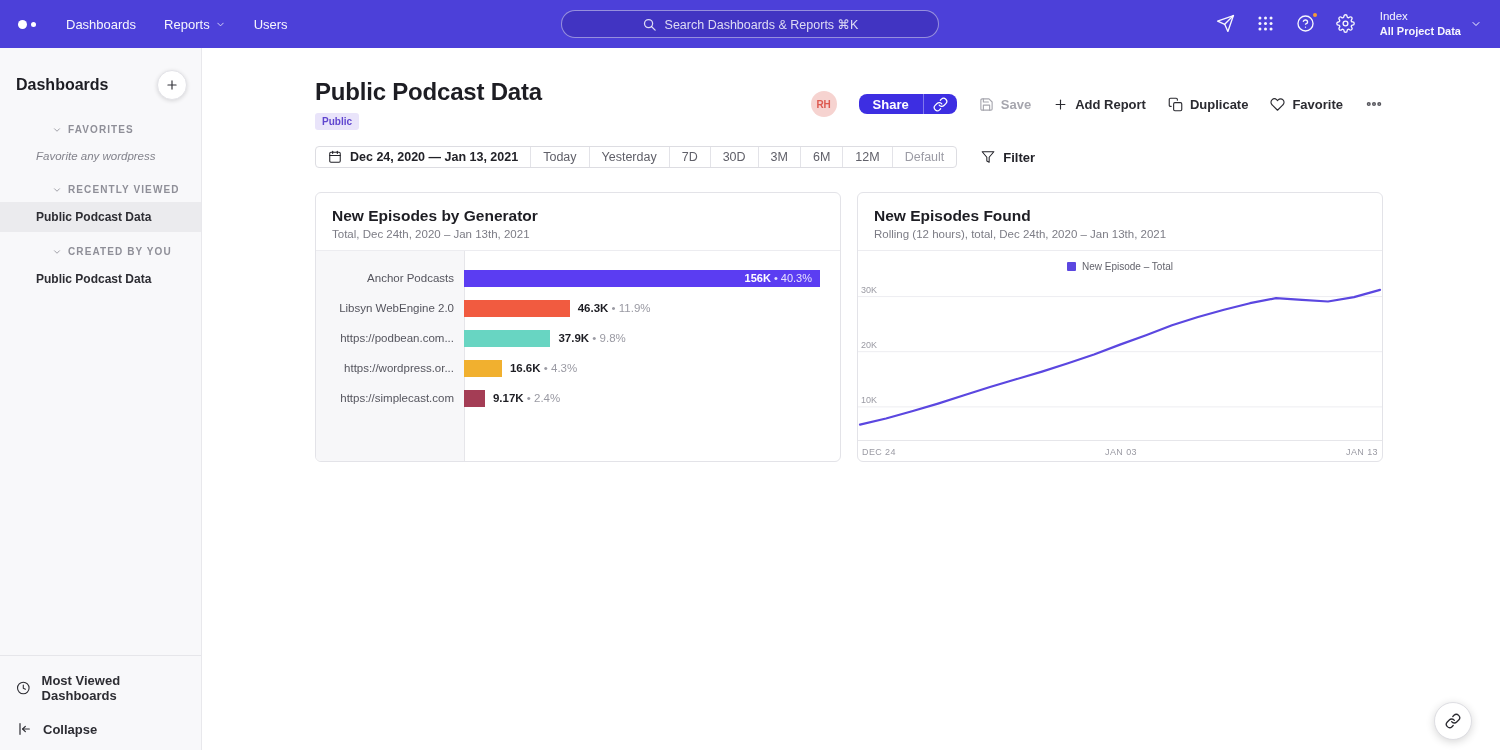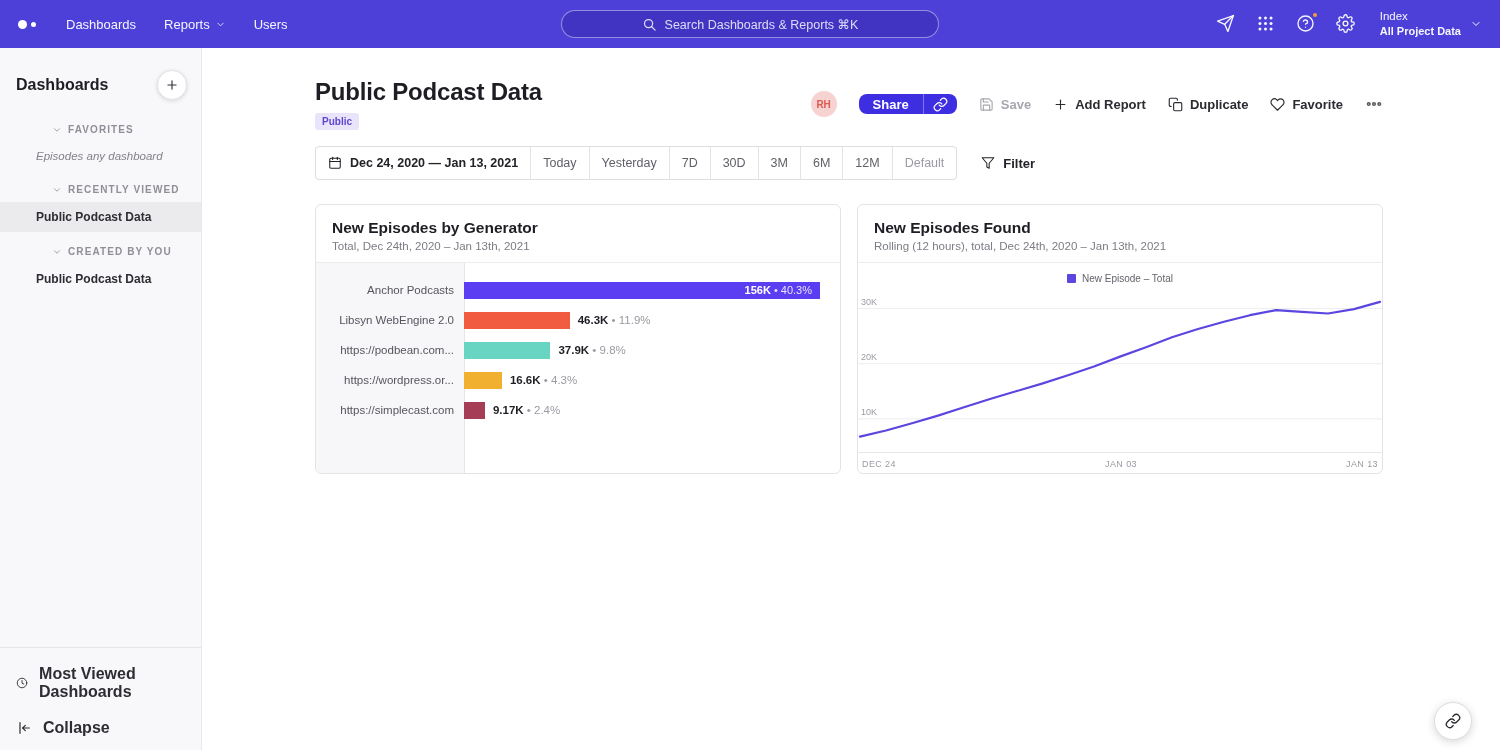--- a/index.html
+++ b/index.html
@@ -44,21 +44,21 @@
             box-shadow:0 1px 4px rgba(0,0,0,.14); display:flex; align-items:center; justify-content:center; cursor:pointer; color:#33333a; }
   .sb-add .ic { width:14px; height:14px; }
   .sb-sec-head { display:flex; align-items:center; gap:6px; padding:14px 16px 7px 14px;
                  color:#8f8f98; font-size:10px; font-weight:700; letter-spacing:1.1px; cursor:pointer;margin-left:38px; }
   .sb-sec-head .ic { width:10px; height:10px; }
   .sb-item { padding:8px 16px 8px 36px; font-size:12px; font-weight:700; color:#2d2d33; cursor:pointer; }
   .sb-item.placeholder { font-style:italic; color:#82828b; font-weight:400; font-size:11.5px; cursor:default; }
   .sb-item.active { background:#ebebee; }
   .sb-spacer { flex:1; }
   .sb-footer { border-top:1px solid #e6e6ea; padding:8px 0 4px; }
-  .sb-foot-item { display:flex; gap:11px; align-items:center; padding:9px 16px; font-size:16px; font-weight:700; color:#2d2d33; cursor:pointer; }
+  .sb-foot-item { display:flex; gap:11px; align-items:center; padding:9px 16px; font-size:13px; font-weight:700; color:#2d2d33; cursor:pointer; }
   .sb-foot-item .ic { width:16px; height:16px; stroke-width:1.8; }
 
   
   .header-row { display:flex; justify-content:space-between; align-items:center; }
   .page-title { font-size:24px; font-weight:700; letter-spacing:-.2px; }
   .pub-badge { display:inline-block; margin-top:7px; background:#e9e4fa; color:#6046cf; font-size:10px; font-weight:700; padding:3px 7px; border-radius:3px; }
   .actions { display:flex; align-items:center; gap:22px; }
   .avatar { width:26px; height:26px; border-radius:50%; background:#f6d3d0; color:#dd5a50; font-size:10px; font-weight:700;
             display:flex; align-items:center; justify-content:center; cursor:pointer; }
   .share-group { display:flex; border-radius:8px; overflow:hidden; background:#3d2ee2; color:#fff; height:20px; cursor:pointer; }
@@ -66,21 +66,21 @@
   .share-link { width:34px; border-left:1px solid rgba(255,255,255,.35); display:flex; align-items:center; justify-content:center; }
   .share-link .ic { width:15px; height:15px; }
   .act-btn { display:flex; gap:7px; align-items:center; font-size:13px; font-weight:600; color:#2b2b31; cursor:pointer; white-space:nowrap; }
   .act-btn .ic { width:15px; height:15px; stroke-width:1.8; }
   .act-btn.disabled { color:#a6a6ae; cursor:default; }
   .more-btn { color:#55555c; cursor:pointer; display:flex; align-items:center; }
   .more-btn .ic { width:18px; height:18px; }
 
   
   .toolbar-row { margin-top:16px; display:flex; align-items:center; }
-  .seg-control { display:flex; border:1px solid #dddde2; border-radius:4px; height:34px; align-items:stretch; background:#fff; }
+  .seg-control { display:flex; border:1px solid #dddde2; border-radius:4px; height:22px; align-items:stretch; background:#fff; }
   .seg { display:flex; align-items:center; padding:0 12px; font-size:12.5px; color:#606069; cursor:pointer; white-space:nowrap; }
   .seg-control > div + div { border-left:1px solid #e3e3e8; }
   .seg.date { gap:8px; font-weight:700; color:#222228; }
   .seg.date .ic { width:14px; height:14px; stroke-width:1.8; }
   .seg:last-child { color:#9b9ba4; }
   .filter-btn { margin-left:24px; display:flex; gap:8px; align-items:center; font-weight:700; font-size:13px; color:#222228; cursor:pointer; }
   .filter-btn .ic { width:14px; height:14px; stroke-width:1.8; }
 
   
   .cards { margin-top:24px; display:flex; gap:16px; }
@@ -212,21 +212,21 @@
             </svg>
           </span>
       </div>
       <div>
           <div class="sb-sec-head">
             <svg class="ic" viewBox="0 0 24 24" fill="none" stroke="currentColor" stroke-width="2" stroke-linecap="round" stroke-linejoin="round">
               <path d="M6 9l6 6 6-6"></path>
             </svg>
             <span>FAVORITES</span>
           </div>
-          <div class="sb-item placeholder">Episodes any dashboard</div>
+          <div class="sb-item placeholder">Favorite any wordpress</div>
           <div class="sb-sec-head">
             <svg class="ic" viewBox="0 0 24 24" fill="none" stroke="currentColor" stroke-width="2" stroke-linecap="round" stroke-linejoin="round">
               <path d="M6 9l6 6 6-6"></path>
             </svg>
             <span>RECENTLY VIEWED</span>
           </div>
           <div class="sb-item active">Public Podcast Data</div>
           <div class="sb-sec-head">
             <svg class="ic" viewBox="0 0 24 24" fill="none" stroke="currentColor" stroke-width="2" stroke-linecap="round" stroke-linejoin="round">
               <path d="M6 9l6 6 6-6"></path>

